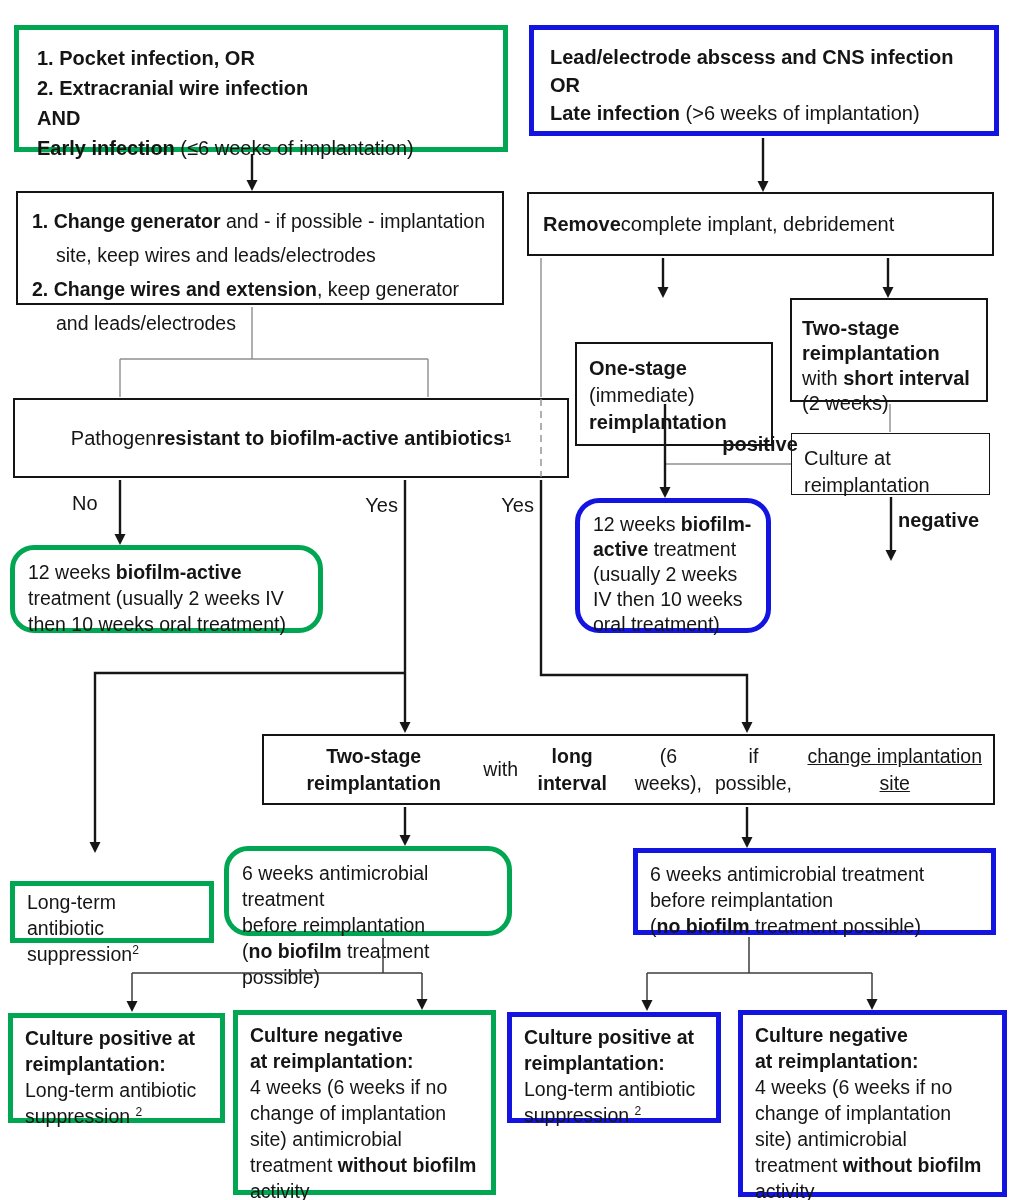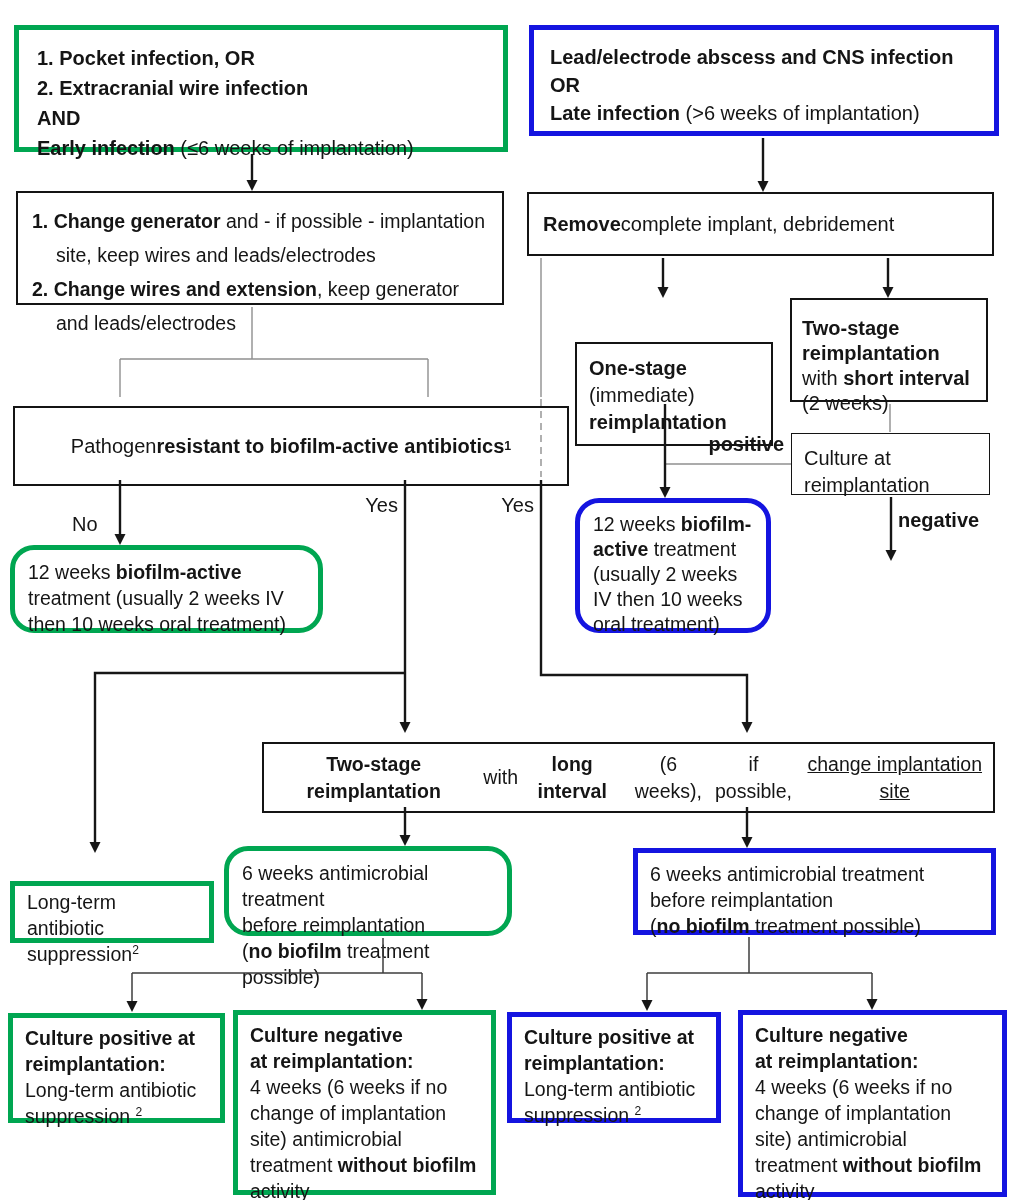--- a/index.html
+++ b/index.html
@@ -5,21 +5,21 @@
   :root{ --green:#00A651; --blue:#1414E0; --ink:#141414; }
   html,body{margin:0;padding:0;background:#fff;}
   body{font-family:"Liberation Sans", sans-serif; color:#151515;}
   #canvas{position:relative;width:1009px;height:1200px;background:#fff;overflow:hidden;}
   .box{position:absolute;box-sizing:border-box;background:#fff;font-size:19.5px;line-height:27px;}
   .bg{border:5px solid var(--green);}
   .bb{border:5px solid var(--blue);}
   .bk{border:2px solid var(--ink);}
   .bkt{border:1.6px solid var(--ink);}
   .pad{padding:9px 13px;border-radius:24px;}
-  .center{display:flex;align-items:center;justify-content:center;text-align:center;margin-top:8px;}
+  .center{display:flex;align-items:center;justify-content:center;text-align:center;}
   .vcenter{display:flex;align-items:center;}
   .bold{font-weight:700;}
   .ul{text-decoration:underline;}
   sup{font-size:0.62em;line-height:0;vertical-align:super;}
   .li{text-indent:-24px;padding-left:24px;}
   .lbl{position:absolute;font-size:20px;line-height:24px;background:transparent;}
   svg#wires{position:absolute;left:0;top:0;pointer-events:none;}
   svg#wires path{fill:none;}
   svg#wires .arrow{stroke:#161616;stroke-width:2.4px;}
   svg#wires .thin{stroke:#3c3c3c;stroke-width:1.5px;}
@@ -80,24 +80,24 @@
   <div class="box bb" style="left:633px;top:848px;width:363px;height:87px;padding:8px 12px;line-height:26px;"><span>6 weeks antimicrobial treatment</span><br><span>before reimplantation</span><br><span>(</span><span class="bold">no biofilm</span><span> treatment possible)</span></div>
 
   <div class="box bg" style="left:8px;top:1013px;width:217px;height:110px;padding:7px 12px;line-height:26px;"><span class="bold">Culture positive at</span><br><span class="bold">reimplantation:</span><br><span>Long-term antibiotic</span><br><span>suppression </span><sup>2</sup></div>
 
   <div class="box bg" style="left:233px;top:1010px;width:263px;height:185px;padding:7px 12px;line-height:26px;"><span class="bold">Culture negative</span><br><span class="bold">at reimplantation:</span><br><span>4 weeks (6 weeks if no change of implantation site) antimicrobial treatment </span><span class="bold">without biofilm</span><span> activity</span></div>
 
   <div class="box bb" style="left:507px;top:1012px;width:214px;height:111px;padding:7px 12px;line-height:26px;"><span class="bold">Culture positive at</span><br><span class="bold">reimplantation:</span><br><span>Long-term antibiotic</span><br><span>suppression </span><sup>2</sup></div>
 
   <div class="box bb" style="left:738px;top:1010px;width:269px;height:187px;padding:7px 12px;line-height:26px;"><span class="bold">Culture negative</span><br><span class="bold">at reimplantation:</span><br><span>4 weeks (6 weeks if no change of implantation site) antimicrobial treatment </span><span class="bold">without biofilm</span><span> activity</span></div>
 
-  <div class="lbl" style="left:72px;top:512px;">No</div>
+  <div class="lbl" style="left:72px;top:491px;">No</div>
   <div class="lbl" style="left:350px;top:493px;width:48px;text-align:right;">Yes</div>
   <div class="lbl" style="left:486px;top:493px;width:48px;text-align:right;">Yes</div>
-  <div class="lbl bold" style="left:672px;top:432px;width:112px;text-align:right;">positive</div>
+  <div class="lbl bold" style="left:704px;top:432px;width:112px;text-align:center;">positive</div>
   <div class="lbl bold" style="left:898px;top:508px;width:96px;">negative</div>
 
   <svg id="wires" width="1009" height="1200" viewBox="0 0 1009 1200">
     <defs>
       <marker id="ah" markerUnits="userSpaceOnUse" markerWidth="14" markerHeight="12" refX="2" refY="5.5" orient="auto">
         <path d="M0,0 L11,5.5 L0,11 z"></path>
       </marker>
     </defs>
 
     <path class="gray" d="M252,307 L252,359"></path>

